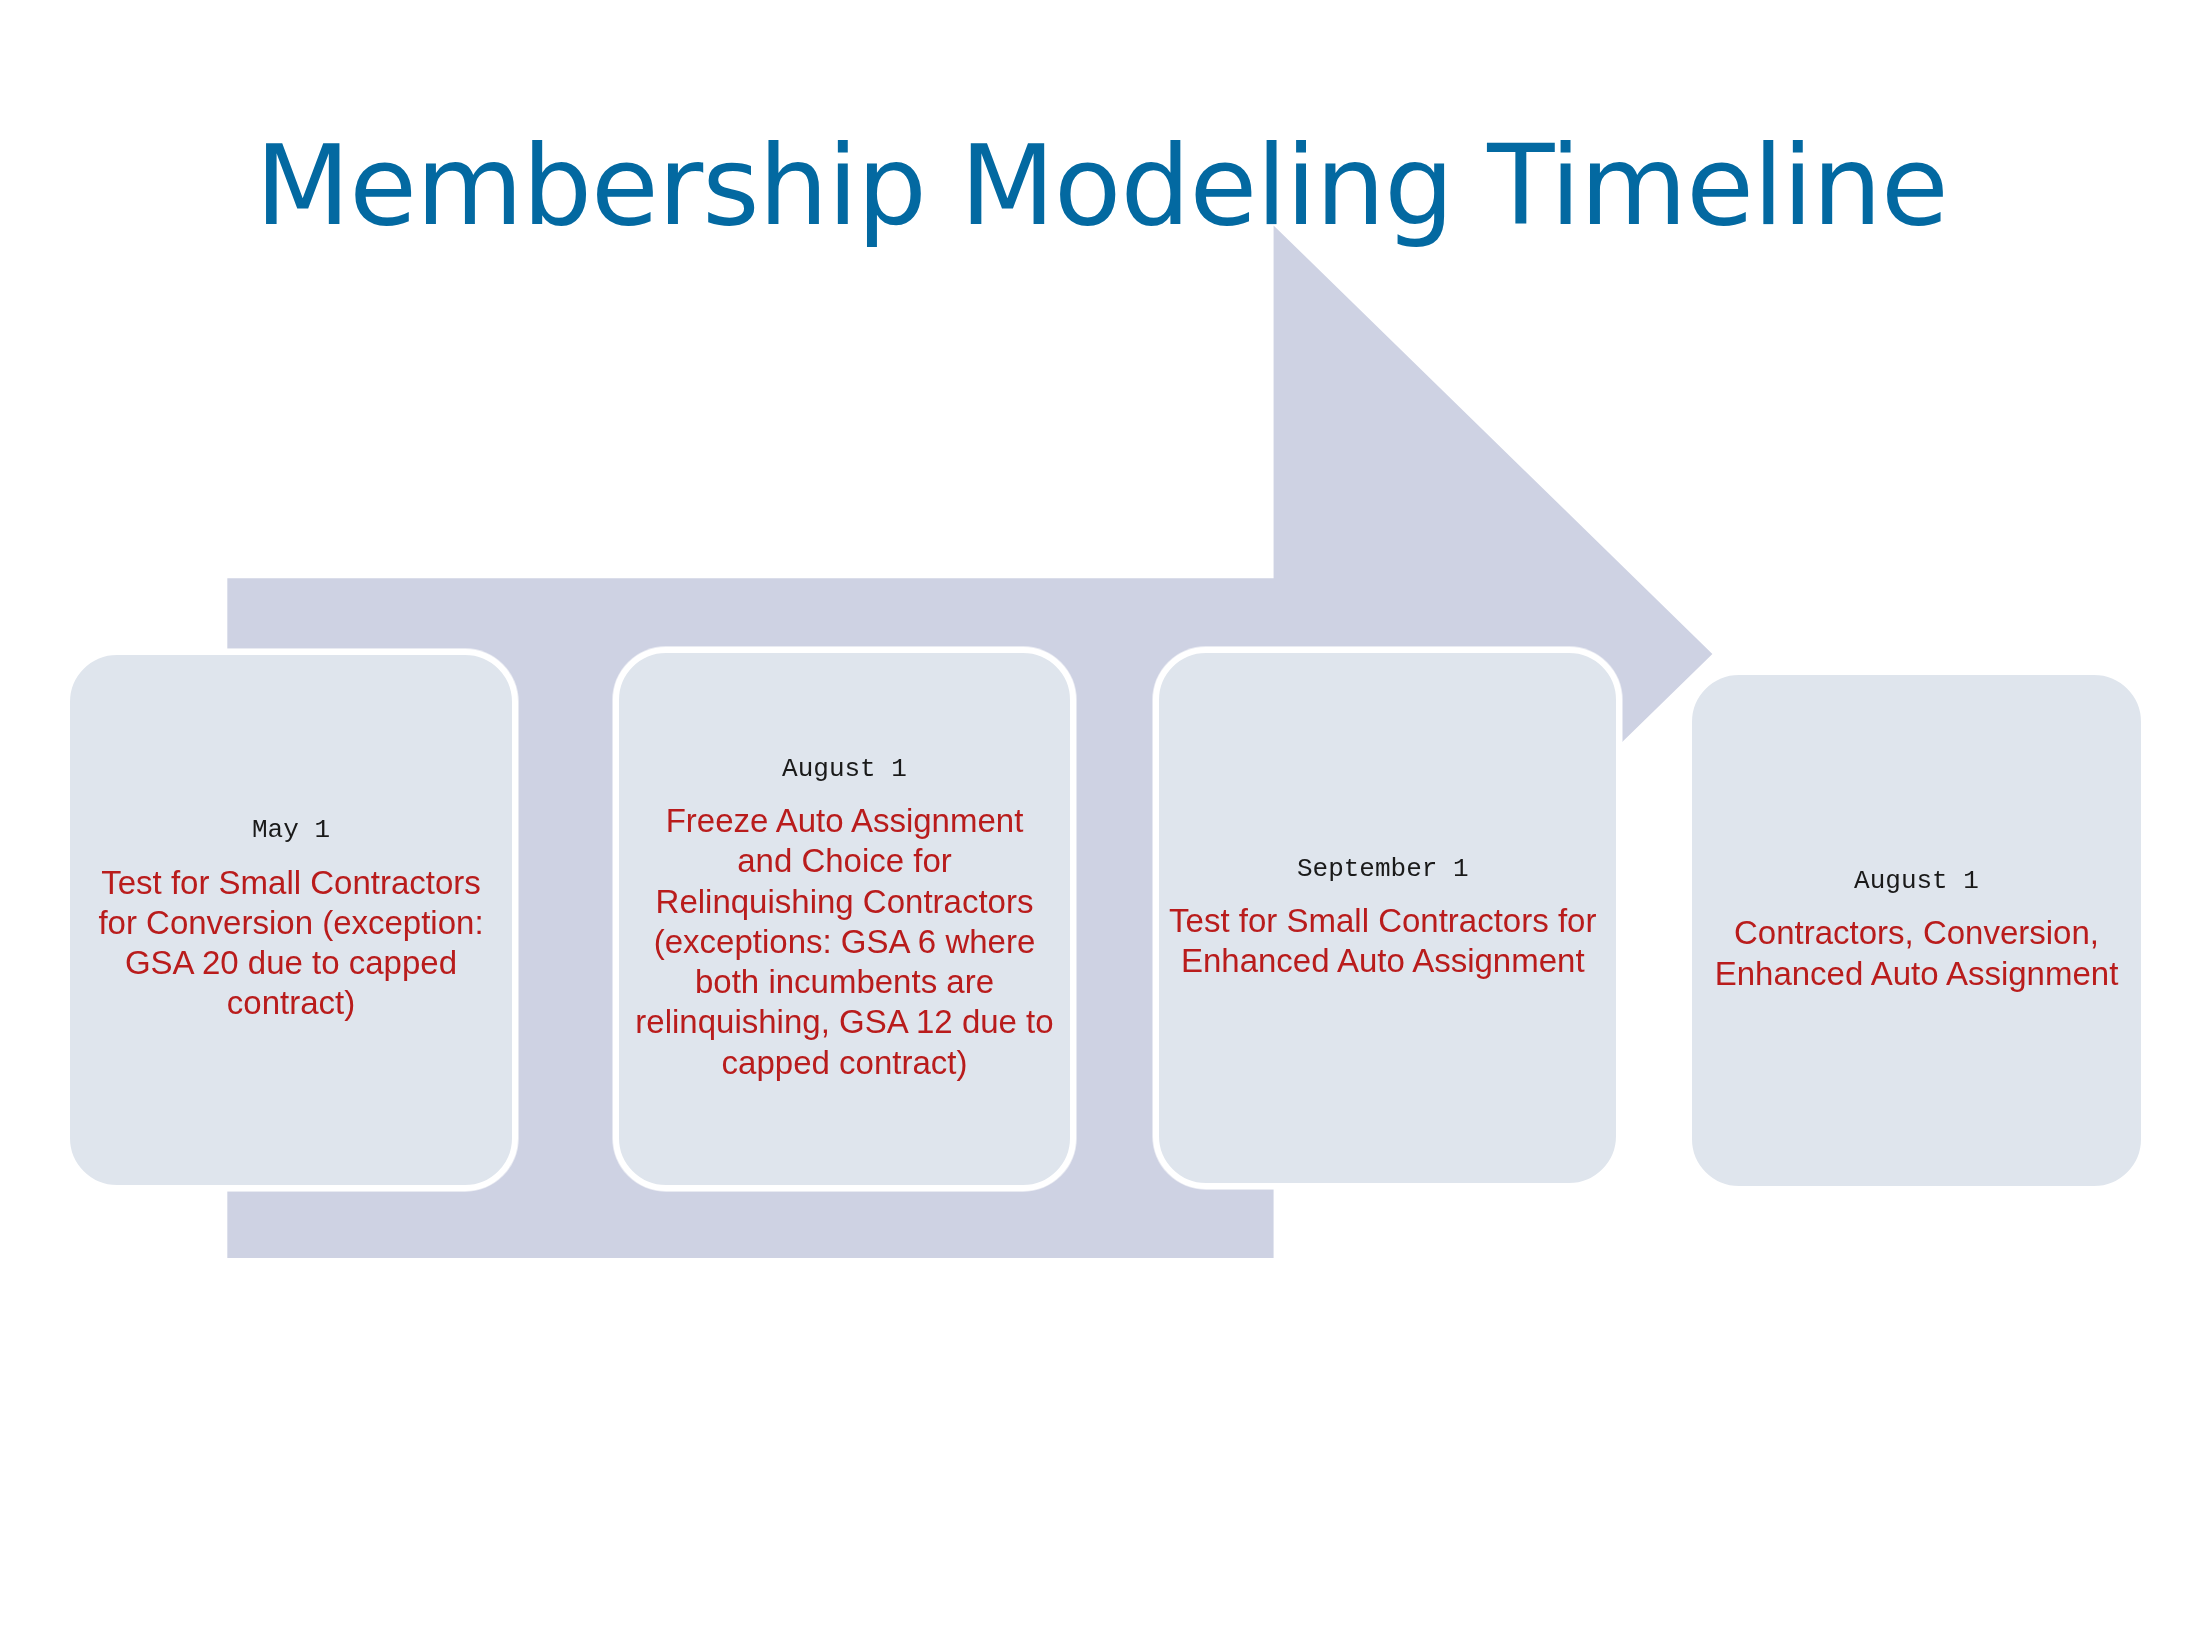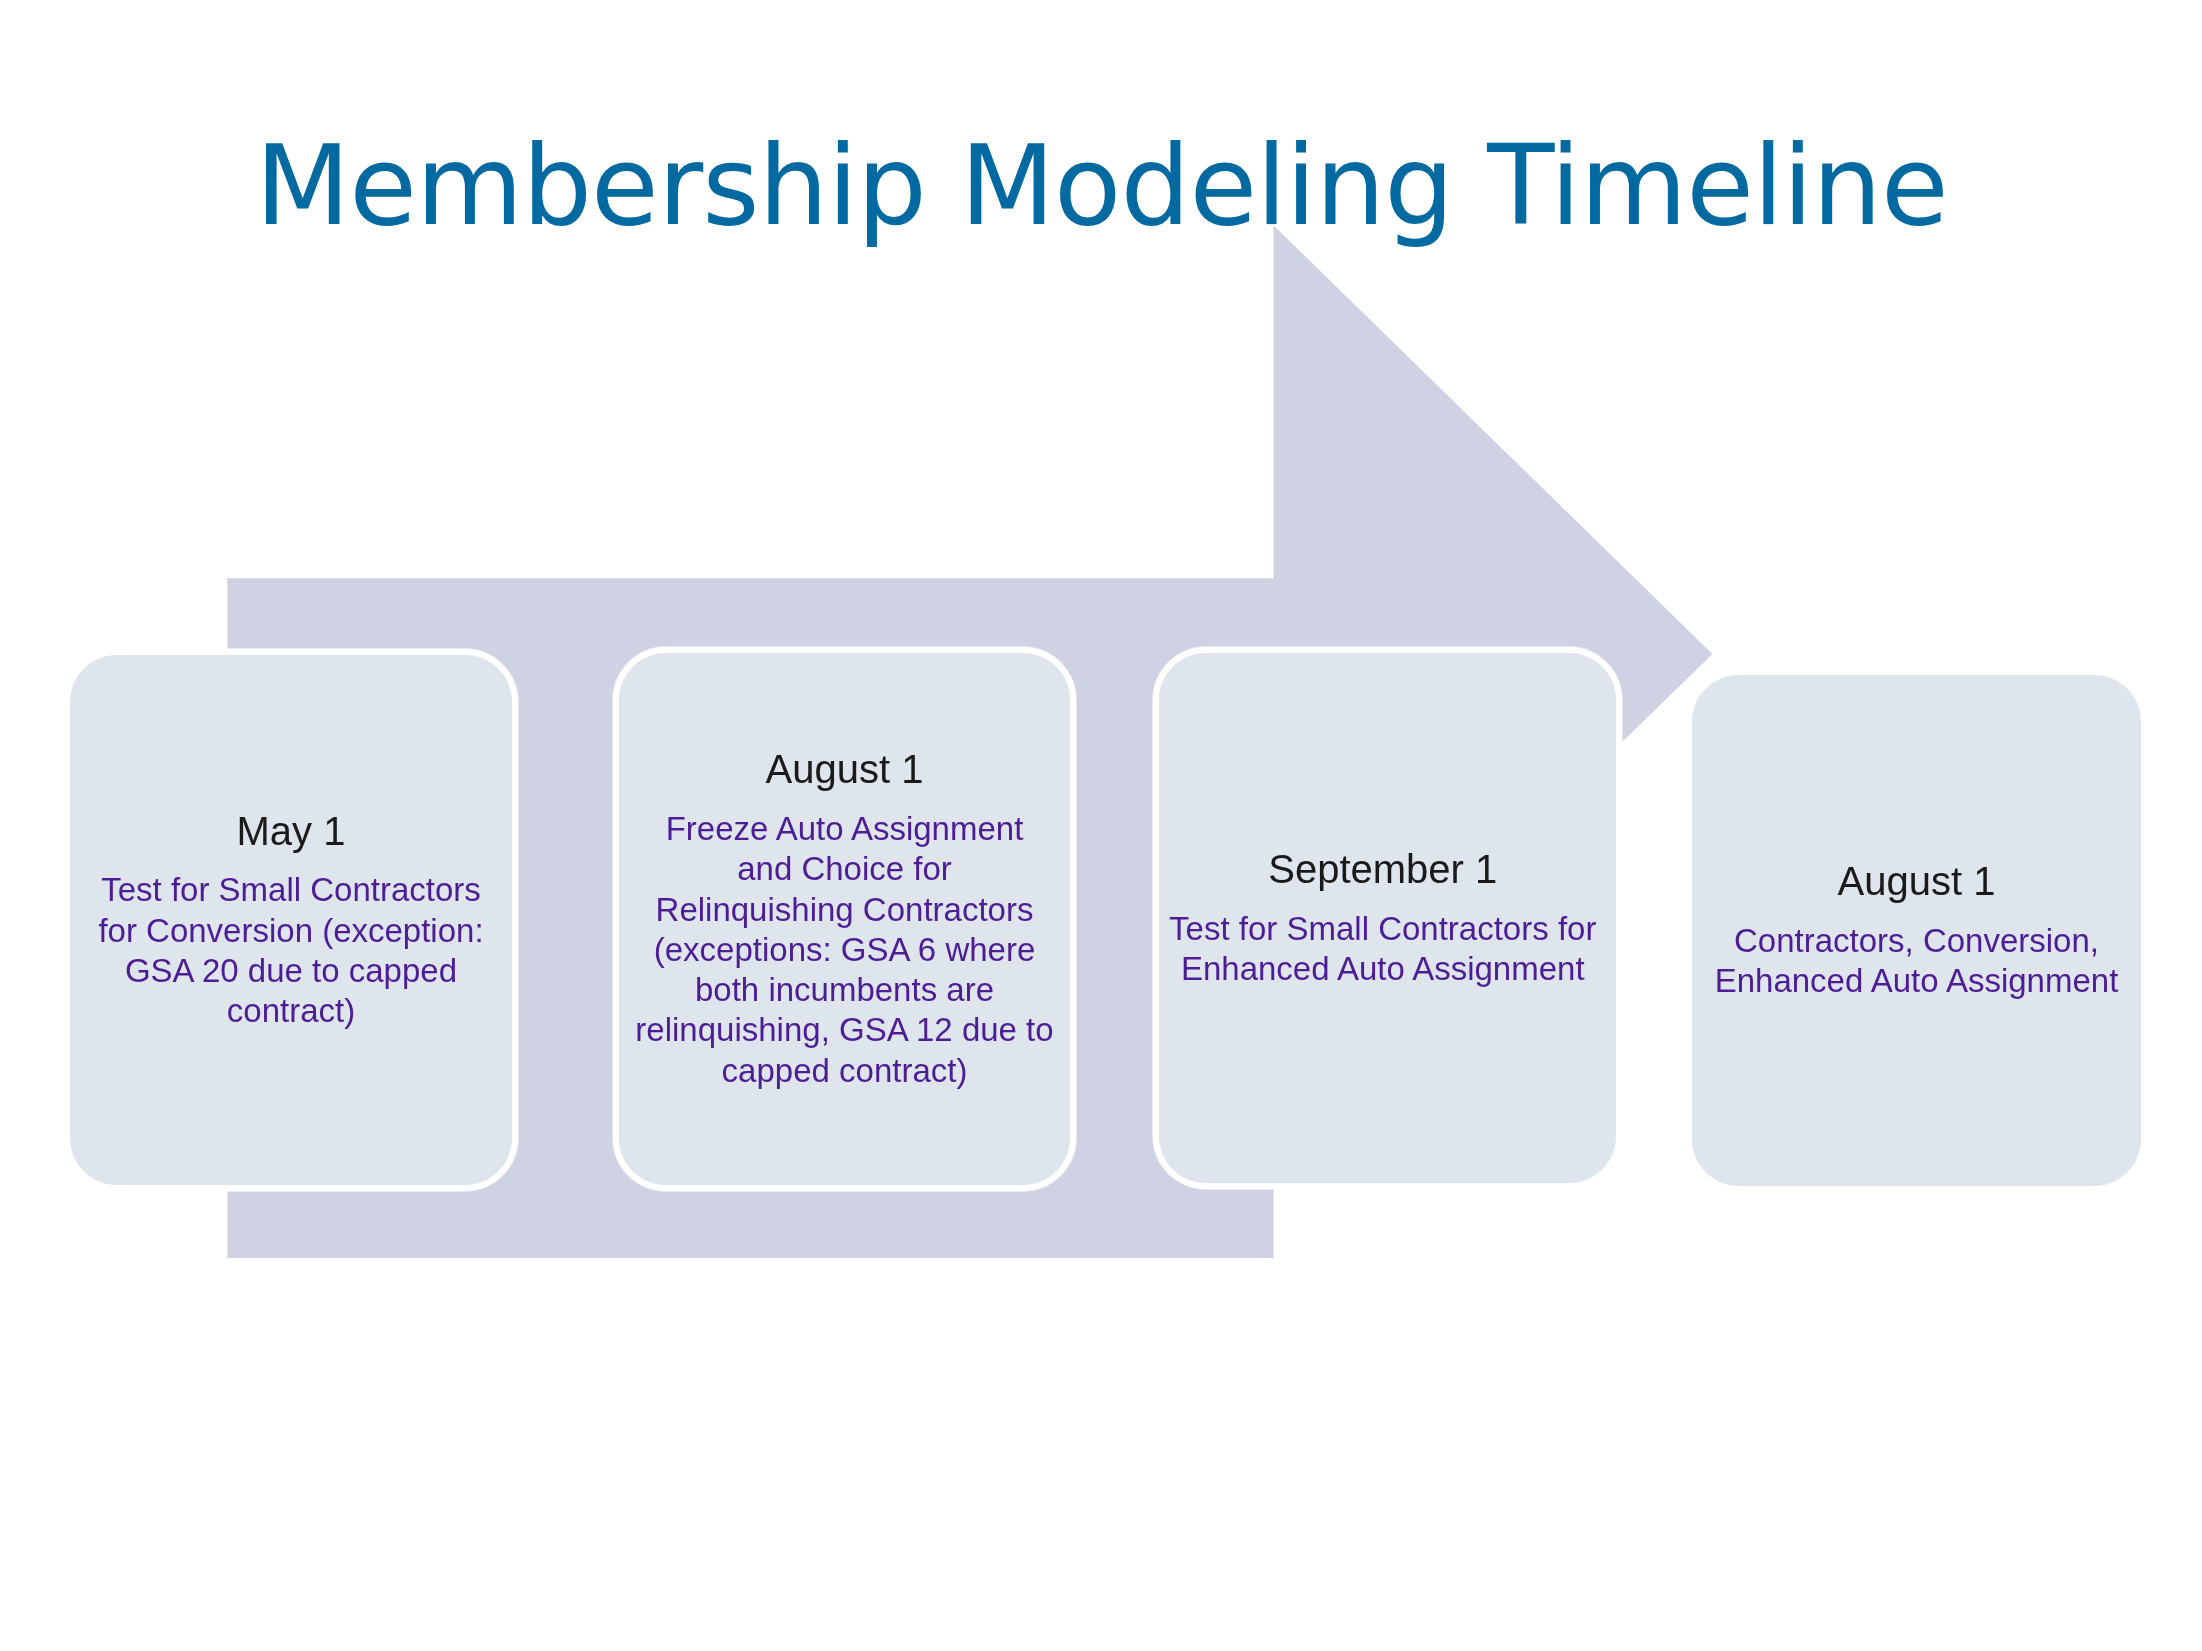--- a/index.html
+++ b/index.html
@@ -61,30 +61,30 @@
     align-items: center;
     justify-content: center;
     padding: 8.6px 15.5px;
     box-shadow: 0 0 0 0.9px rgba(255,255,255,0.55);
   }
   .card-inner {
     width: 100%;
     text-align: center;
   }
   .card-date {
-    font-size: 40px;
+    font-size: 26px;
     line-height: 1.12;
     color: #1a1a1a;
     margin: 0 0 17px 0;
-    font-family: Liberation Sans, sans-serif;
+    font-family: Liberation Mono, monospace;
   }
   .card-body {
     font-size: 33px;
     line-height: 1.22;
-    color: #4c1d95;
+    color: #b91c1c;
     margin: 0;
     font-family: "Liberation Sans", sans-serif;
   }
 
   
   #card-1 { left: 64px;   top: 649px;  width: 454px;  height: 542px; }
   #card-2 { left: 613px;  top: 647px;  width: 463px;  height: 544px; }
   #card-3 { left: 1153px; top: 647px;  width: 469px;  height: 542px; }
   #card-4 { left: 1686px; top: 669px;  width: 461px;  height: 523px; }
 </style>

